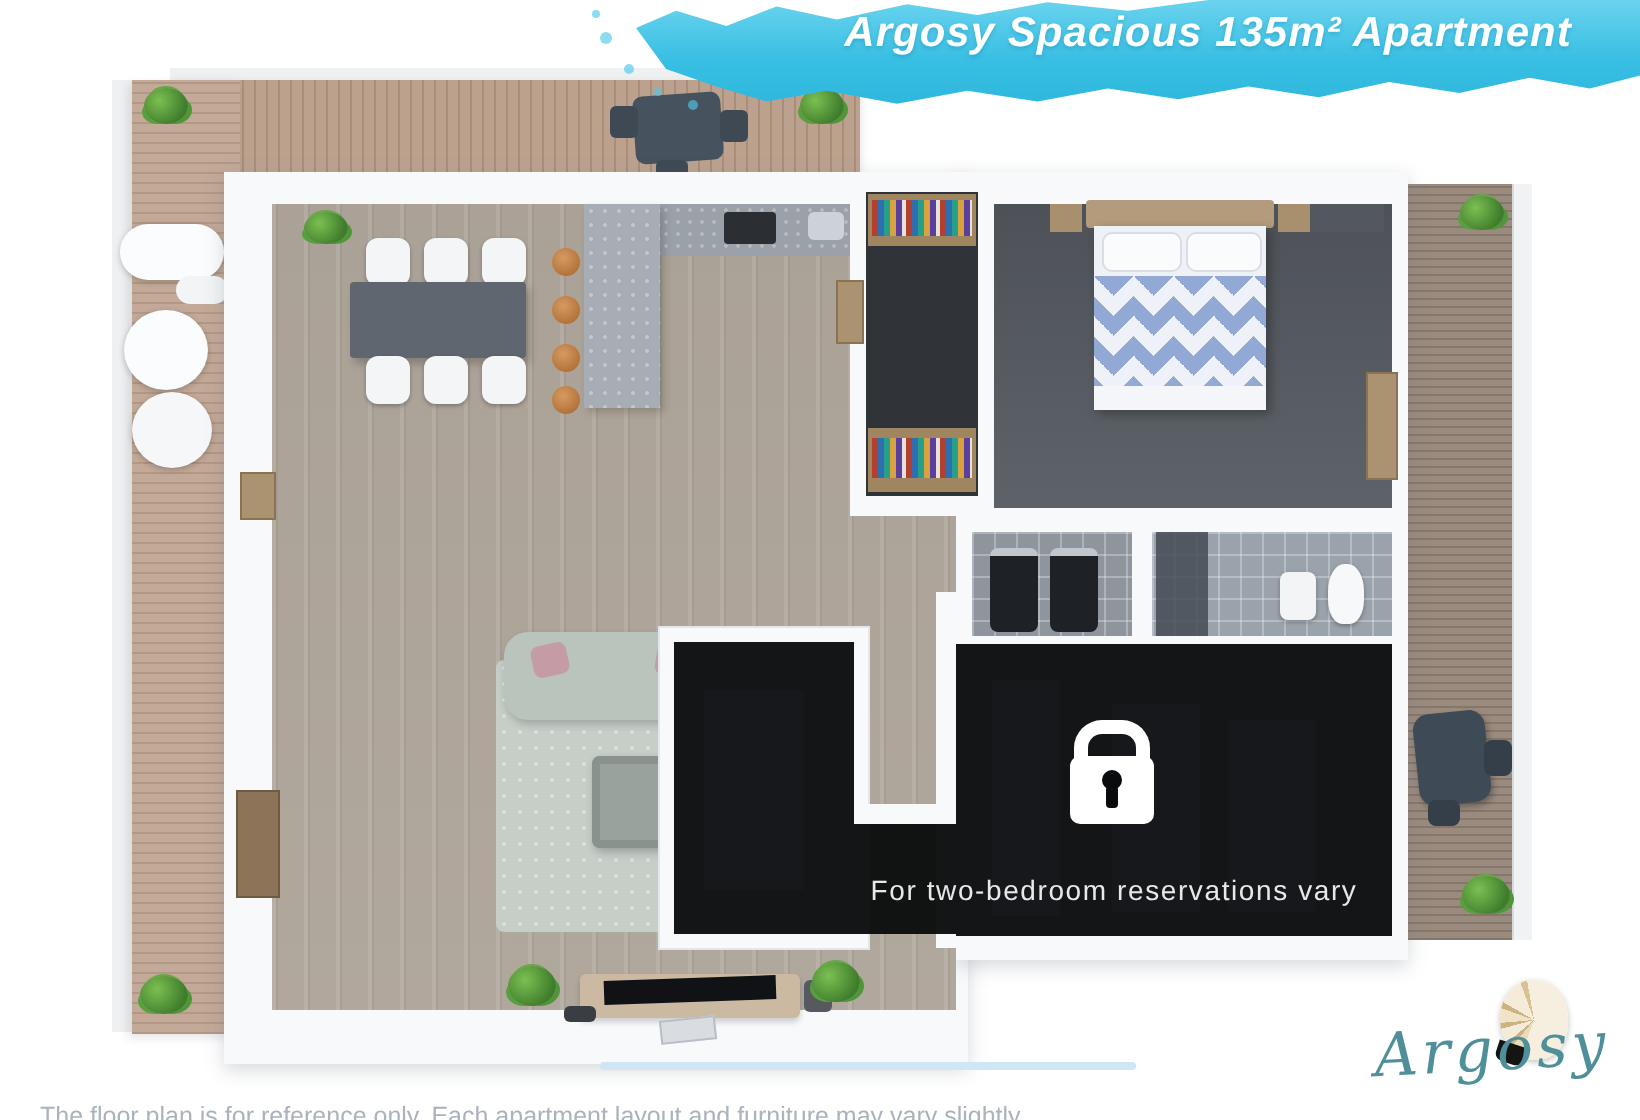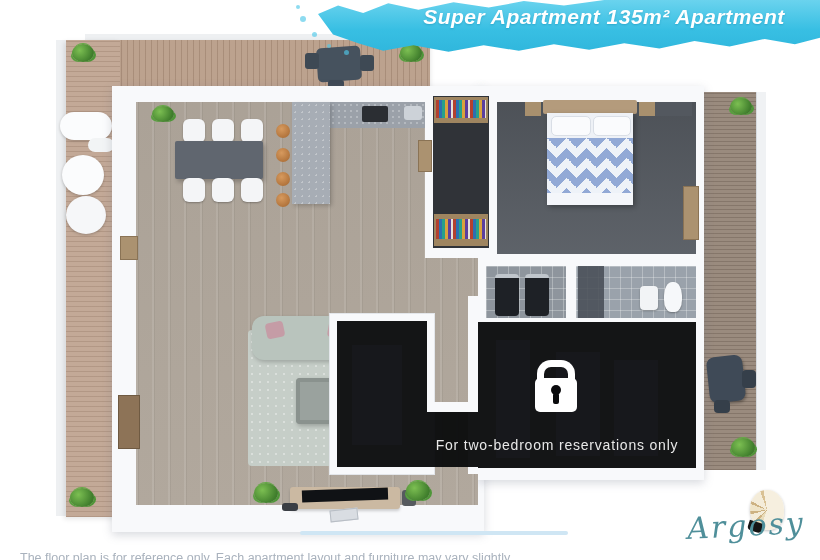--- a/index.html
+++ b/index.html
@@ -167,24 +167,24 @@
   <div class="abs ghost" style="left:556px;top:352px;width:44px;height:104px;"></div>
   <div class="abs ghost" style="left:614px;top:360px;width:44px;height:96px;"></div>
   <div class="abs ghost" style="left:352px;top:345px;width:50px;height:100px;"></div>
 
   <div>
     <div class="abs lock-shackle" style="left:537px;top:360px;"></div>
     <div class="abs lock-body" style="left:535px;top:378px;"></div>
     <div class="abs lock-hole" style="left:551px;top:385px;"></div>
     <div class="abs lock-stem" style="left:553px;top:393px;"></div>
   </div>
-  <div class="abs locked-caption" style="left:407px;top:437px;">For two-bedroom reservations only</div>
+  <div class="abs locked-caption" style="left:407px;top:437px;">For two-bedroom reservations vary</div>
 
   <div class="abs banner"></div>
-  <div class="abs banner-title">Super Apartment 135m² Apartment</div>
+  <div class="abs banner-title">Argosy Spacious 135m² Apartment</div>
   <div class="abs spray" style="left:300px;top:16px;width:6px;height:6px;"></div>
   <div class="abs spray" style="left:312px;top:32px;width:5px;height:5px;"></div>
   <div class="abs spray" style="left:327px;top:44px;width:4px;height:4px;"></div>
   <div class="abs spray" style="left:344px;top:50px;width:5px;height:5px;"></div>
   <div class="abs spray" style="left:296px;top:5px;width:4px;height:4px;"></div>
 
   <div class="abs" style="left:300px;top:531px;width:268px;height:4px;background:#cfe6f4;border-radius:3px;"></div>
   <div class="abs disclaimer">The floor plan is for reference only. Each apartment layout and furniture may vary slightly</div>
 
   <div class="abs" style="left:678px;top:486px;width:136px;height:70px;">

